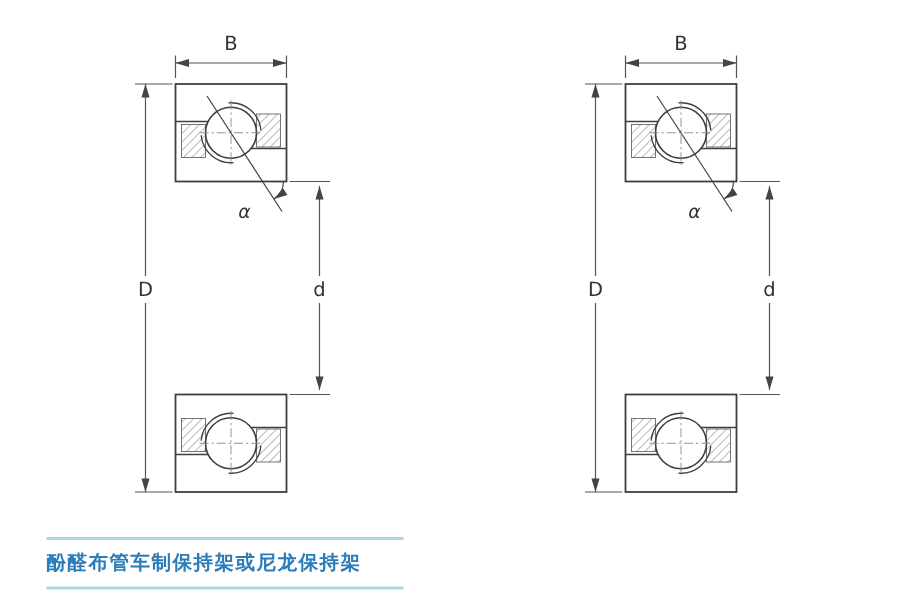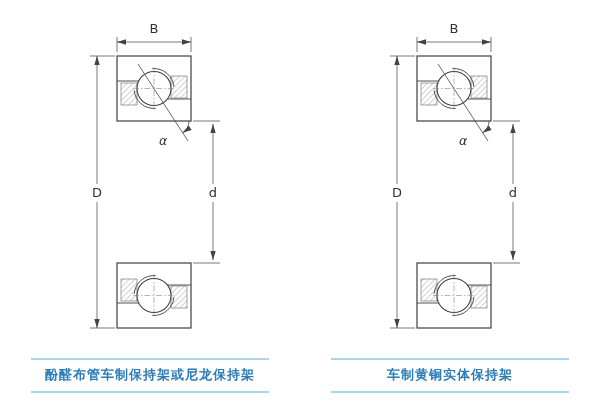--- a/index.html
+++ b/index.html
@@ -4,21 +4,21 @@
 <style>
   html,body{margin:0;padding:0}
   body{
     width:600px;height:400px;background:#ffffff;overflow:hidden;
     font-family:"DejaVu Sans","Liberation Sans",sans-serif;
   }
   .wrap{display:flex;justify-content:center;width:600px;height:400px}
   figure.fig{width:300px;margin:0;display:flex;flex-direction:column;align-items:center;padding-top:16px}
   svg.diagram{display:block}
   .caption{
-    margin-top:12px;width:238px;text-align:center;
+    margin-top:12px;width:238px;
     color:var(--caption_text,#2b7cb9);
     font-size:13px;font-weight:bold;letter-spacing:1px;
     border-top:2px solid var(--caption_rule,#a9d6ec);
     border-bottom:2px solid var(--caption_rule,#a9d6ec);
     padding:6px 0 7px;
   }
   .dim{font-size:13px;fill:#333}
   .greek{font-style:italic;font-size:12.5px}
   .defs-holder{position:absolute;width:0;height:0;overflow:hidden}
 </style>
@@ -110,16 +110,15 @@
   </figure>
 
   <figure class="fig">
     <svg class="diagram" width="150" height="330" viewBox="0 0 150 330">
       <use href="#bearing-geom"></use>
       <text x="79" y="17" text-anchor="middle" class="dim">B</text>
       <text x="22" y="181" text-anchor="middle" class="dim">D</text>
       <text x="138" y="181" text-anchor="middle" class="dim">d</text>
       <text x="88" y="129" text-anchor="middle" class="dim greek">α</text>
     </svg>
-    <figcaption class="caption">车制黄铜实体保持架</figcaption>
   </figure>
 
 </div>
 
 </body></html>

